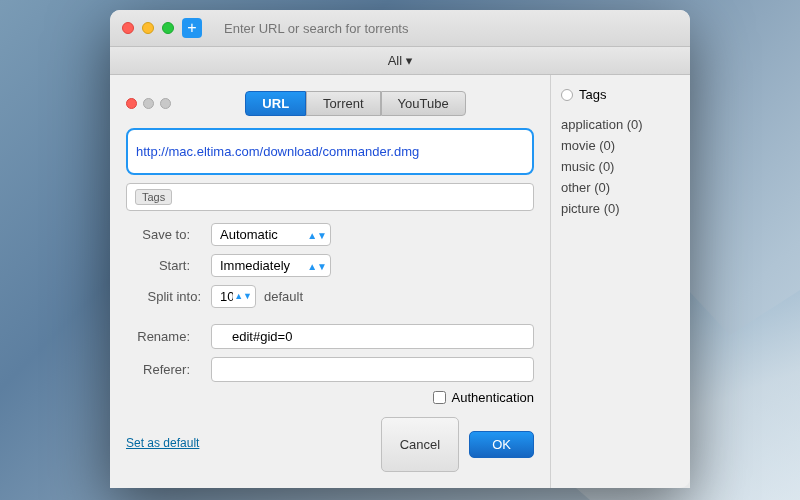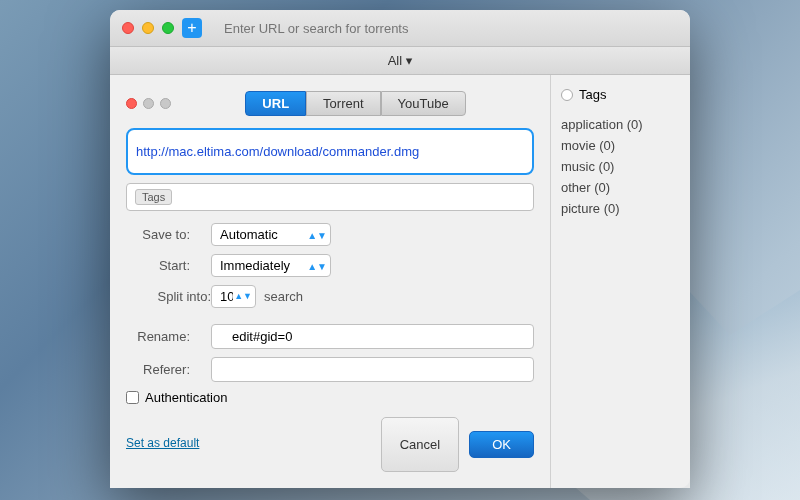--- a/index.html
+++ b/index.html
@@ -253,21 +253,21 @@
       flex-direction: column;
       line-height: 1.1;
     }
 
     .split-row {
       display: flex;
       align-items: center;
       margin-bottom: 16px;
     }
 
-    .split-label { width: 85px; text-align: right; color: #555; }
+    .split-label { width: 85px; text-align: right; padding-right: 10px; color: #555; }
     .split-num-wrap {
       position: relative;
       display: inline-block;
     }
     .split-num {
       width: 45px;
       border: 1px solid #c0c0c0;
       border-radius: 4px;
       padding: 3px 22px 3px 8px;
       font-size: 13px;
@@ -287,20 +287,21 @@
       background: white;
       outline: none;
     }
 
     .auth-row {
       display: flex;
       align-items: center;
       gap: 6px;
       margin-top: 8px;
       margin-bottom: 8px;
+      justify-content: flex-end;
     }
 
     .default-link {
       color: #0369a1;
       text-decoration: underline;
       cursor: pointer;
       font-size: 12px;
     }
 
     .button-row {
@@ -428,21 +429,21 @@
           <div class="select-arrows">▲▼</div>
         </div>
       </div>
 
       <div class="split-row">
         <span class="split-label">Split into:</span>
         <div class="split-num-wrap">
           <input class="split-num" type="text" value="10" style="">
           <div class="select-arrows" style="position:absolute;right:4px;top:50%;transform:translateY(-50%);font-size:9px;color:#2196F3;">▲▼</div>
         </div>
-        <span class="threads-label">search</span>
+        <span class="threads-label">default</span>
       </div>
 
       <div class="form-row">
         <span class="form-label">Rename:</span>
         <input class="form-control" type="text" value="edit#gid=0" style="">
       </div>
 
       <div class="form-row">
         <span class="form-label">Referer:</span>
         <input class="form-control" type="text" style="">

